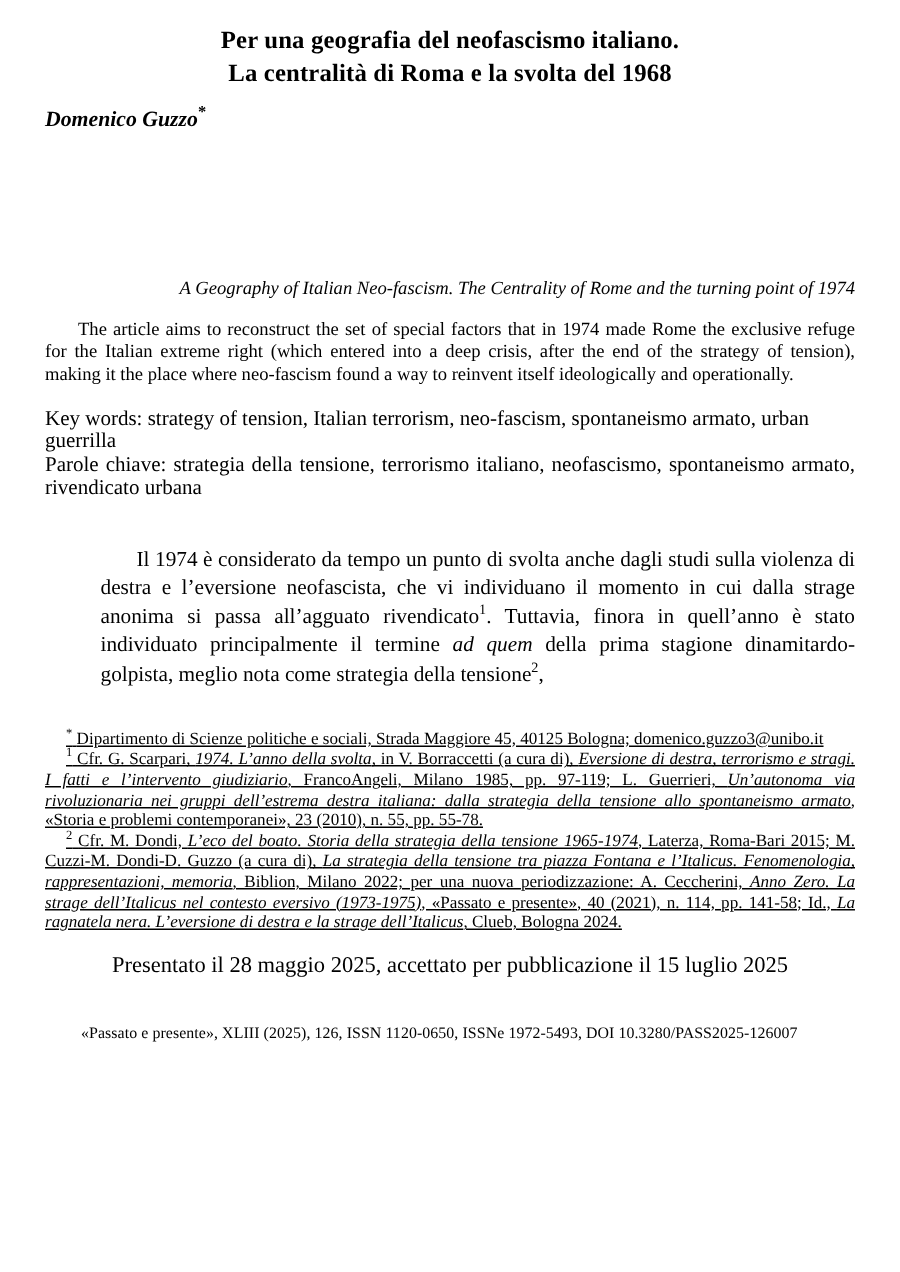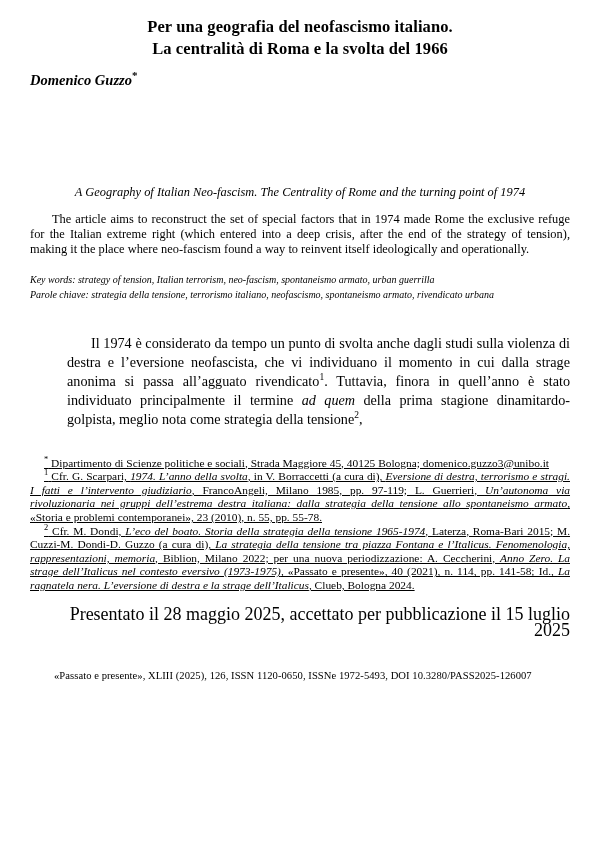--- a/index.html
+++ b/index.html
@@ -55,34 +55,33 @@
 
   
   .abstract-block {
     margin-top: 96px;
     font-size: 12.4px;
     line-height: 15.1px;
     text-align: justify;
   }
   .abstract-title {
     font-style: italic;
-    text-align: center;
+    text-align: right;
   }
   .abstract-body {
     text-indent: 22px;
     margin-top: 12px;
   }
 
   
   .keywords-block {
     margin-top: 15px;
-    font-size: 10px;
+    font-size: 14px;
     line-height: 15.1px;
     text-align: justify;
-    font-style: italic;
   }
   .keywords-en { text-align: left; }
   .keywords-it { text-align: justify; }
 
   
   .body-block {
     margin-top: 31px;
     font-size: 14.2px;
     line-height: 19.2px;
     text-align: justify;
@@ -112,23 +111,23 @@
   .footnote i { font-style: italic; }
   .footnote sup {
     font-size: 8.4px;
     vertical-align: super;
     line-height: 0;
   }
 
   
   .presented-line {
     margin-top: 13px;
-    font-size: 18px;
+    font-size: 15px;
     line-height: 16px;
-    text-align: right;
+    text-align: center;
   }
 
   
   .journal-line {
     margin-top: 31px;
     font-size: 10.6px;
     line-height: 14px;
     text-align: left;
     letter-spacing: 0.05px;
     margin-left: 24px;
@@ -148,21 +147,21 @@
   }
 </style>
 </head>
 <body>
 
 <div class="page">
   <div class="content">
 
     <div class="title-block">
       <div class="title-line">Per una geografia del neofascismo italiano.</div>
-      <div class="title-line">La centralità di Roma e la svolta del 1966</div>
+      <div class="title-line">La centralità di Roma e la svolta del 1968</div>
     </div>
 
     <div class="author-line"><span>Domenico Guzzo</span><span class="author-star">*</span></div>
 
     <div class="abstract-block">
       <div class="abstract-title">A Geography of Italian Neo-fascism. The Centrality of Rome and the turning point of 1974</div>
       <div class="abstract-body">The article aims to reconstruct the set of special factors that in 1974 made Rome the exclusive refuge for the Italian extreme right (which entered into a deep crisis, after the end of the strategy of tension), making it the place where neo-fascism found a way to reinvent itself ideologically and operationally.</div>
     </div>
 
     <div class="keywords-block">

